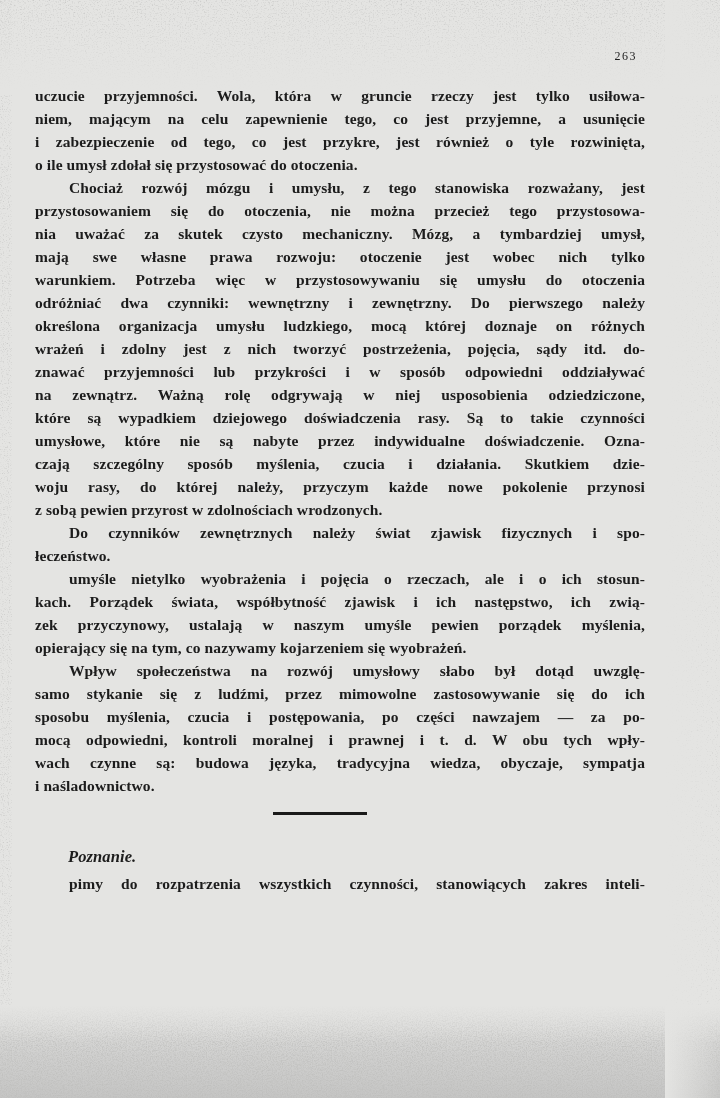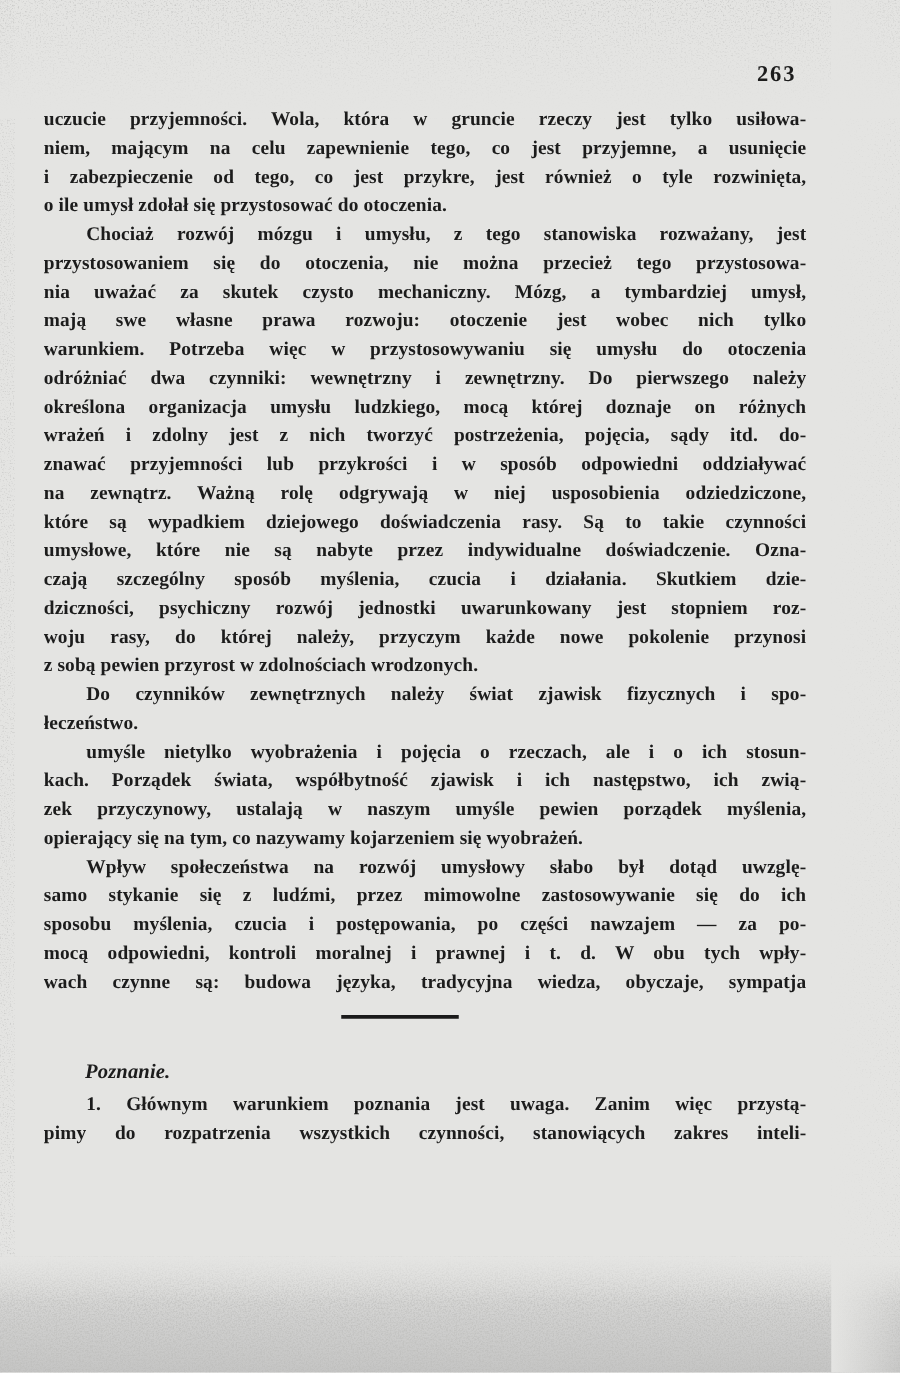--- a/index.html
+++ b/index.html
@@ -50,22 +50,22 @@
     top: 0; right: 0; width: 55px; height: 1098px;
     background: linear-gradient(to right, #e4e4e2 0%, rgba(228,228,226,0.35) 70%, rgba(228,228,226,0.05) 100%);
   }
 
   
   .page-number {
     position: absolute;
     top: 49px;
     right: 83px;
     z-index: 3;
-    font-size: 18px;
-    font-weight: 700;
+    font-size: 12px;
+    font-weight: 400;
     letter-spacing: 1.5px;
     color: var(--ink, #1c1c1c);
   }
 
   .text-block {
     position: absolute;
     top: 84px;
     left: 35px;
     width: 610px;
     z-index: 3;
@@ -163,40 +163,39 @@
       <div class="ln">mają swe własne prawa rozwoju: otoczenie jest wobec nich tylko</div>
       <div class="ln">warunkiem. Potrzeba więc w przystosowywaniu się umysłu do otoczenia</div>
       <div class="ln">odróżniać dwa czynniki: wewnętrzny i zewnętrzny. Do pierwszego należy</div>
       <div class="ln">określona organizacja umysłu ludzkiego, mocą której doznaje on różnych</div>
       <div class="ln">wrażeń i zdolny jest z nich tworzyć postrzeżenia, pojęcia, sądy itd. do-</div>
       <div class="ln">znawać przyjemności lub przykrości i w sposób odpowiedni oddziaływać</div>
       <div class="ln">na zewnątrz. Ważną rolę odgrywają w niej usposobienia odziedziczone,</div>
       <div class="ln">które są wypadkiem dziejowego doświadczenia rasy. Są to takie czynności</div>
       <div class="ln">umysłowe, które nie są nabyte przez indywidualne doświadczenie. Ozna-</div>
       <div class="ln">czają szczególny sposób myślenia, czucia i działania. Skutkiem dzie-</div>
-      <div class="ln">dziczności, psychiczny rozwój jednostki uwarunkowany jest stopniem roz-</div>
       <div class="ln">woju rasy, do której należy, przyczym każde nowe pokolenie przynosi</div>
       <div class="ln last">z sobą pewien przyrost w zdolnościach wrodzonych.</div>
     </div>
     <div class="para indent">
       <div class="ln">Do czynników zewnętrznych należy świat zjawisk fizycznych i spo-</div>
       <div class="ln last">łeczeństwo.</div>
     </div>
     <div class="para indent">
       <div class="ln">umyśle nietylko wyobrażenia i pojęcia o rzeczach, ale i o ich stosun-</div>
       <div class="ln">kach. Porządek świata, współbytność zjawisk i ich następstwo, ich zwią-</div>
       <div class="ln">zek przyczynowy, ustalają w naszym umyśle pewien porządek myślenia,</div>
       <div class="ln last">opierający się na tym, co nazywamy kojarzeniem się wyobrażeń.</div>
     </div>
     <div class="para indent">
       <div class="ln">Wpływ społeczeństwa na rozwój umysłowy słabo był dotąd uwzglę-</div>
       <div class="ln">samo stykanie się z ludźmi, przez mimowolne zastosowywanie się do ich</div>
       <div class="ln">sposobu myślenia, czucia i postępowania, po części nawzajem — za po-</div>
       <div class="ln">mocą odpowiedni, kontroli moralnej i prawnej i t. d. W obu tych wpły-</div>
       <div class="ln">wach czynne są: budowa języka, tradycyjna wiedza, obyczaje, sympatja</div>
+      <div class="ln last">i naśladownictwo.</div>
     </div>
     <hr class="separator">
     <div class="heading">Poznanie.</div>
     <div class="para indent">
-      <div class="ln">1. Głównym warunkiem poznania jest uwaga. Zanim więc przystą-</div>
       <div class="ln">pimy do rozpatrzenia wszystkich czynności, stanowiących zakres inteli-</div>
     </div>
   </div>
 
 </body></html>

